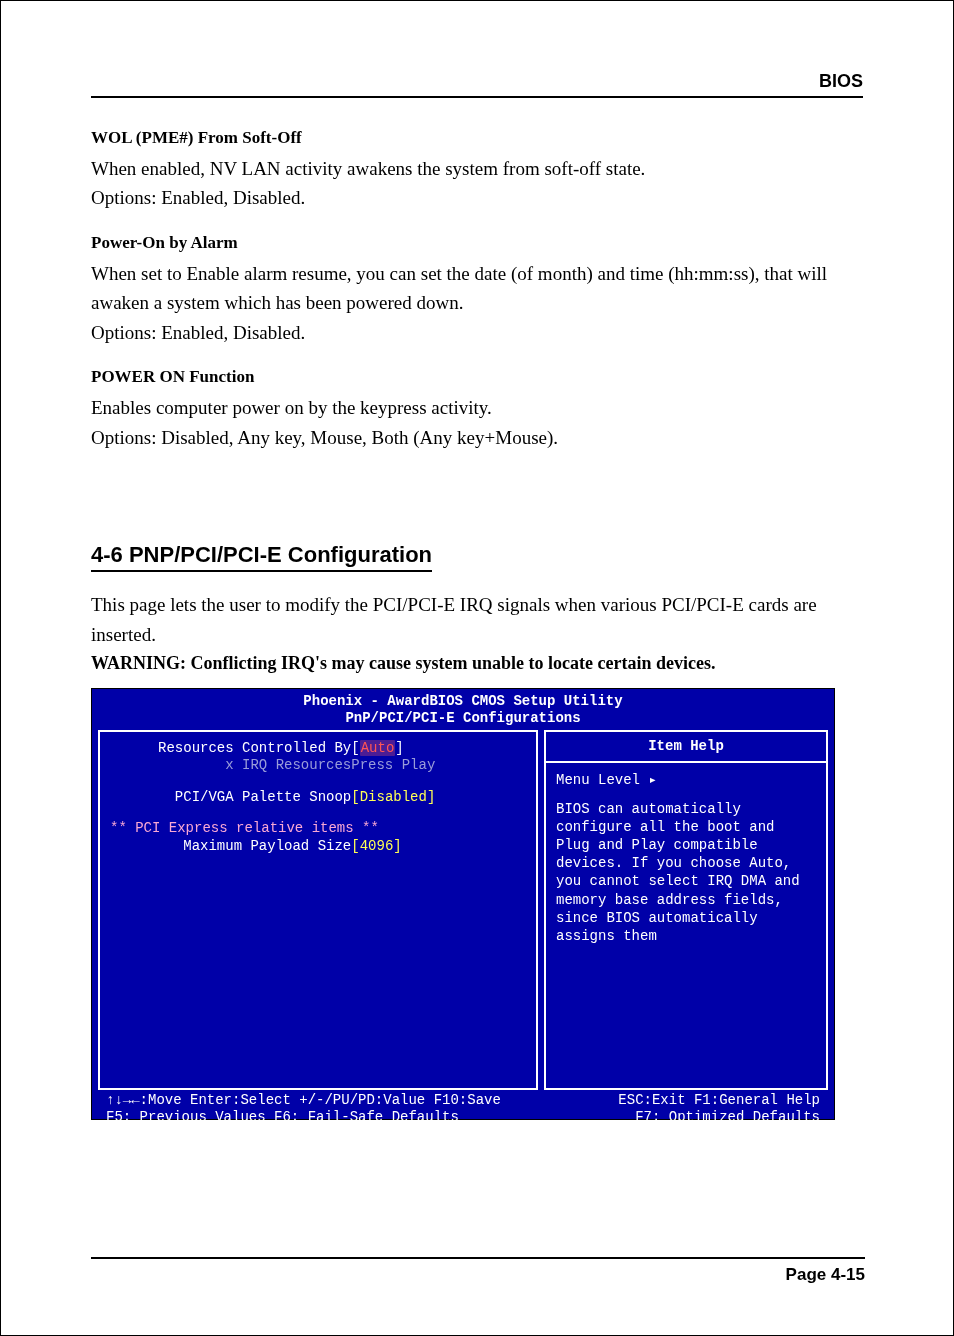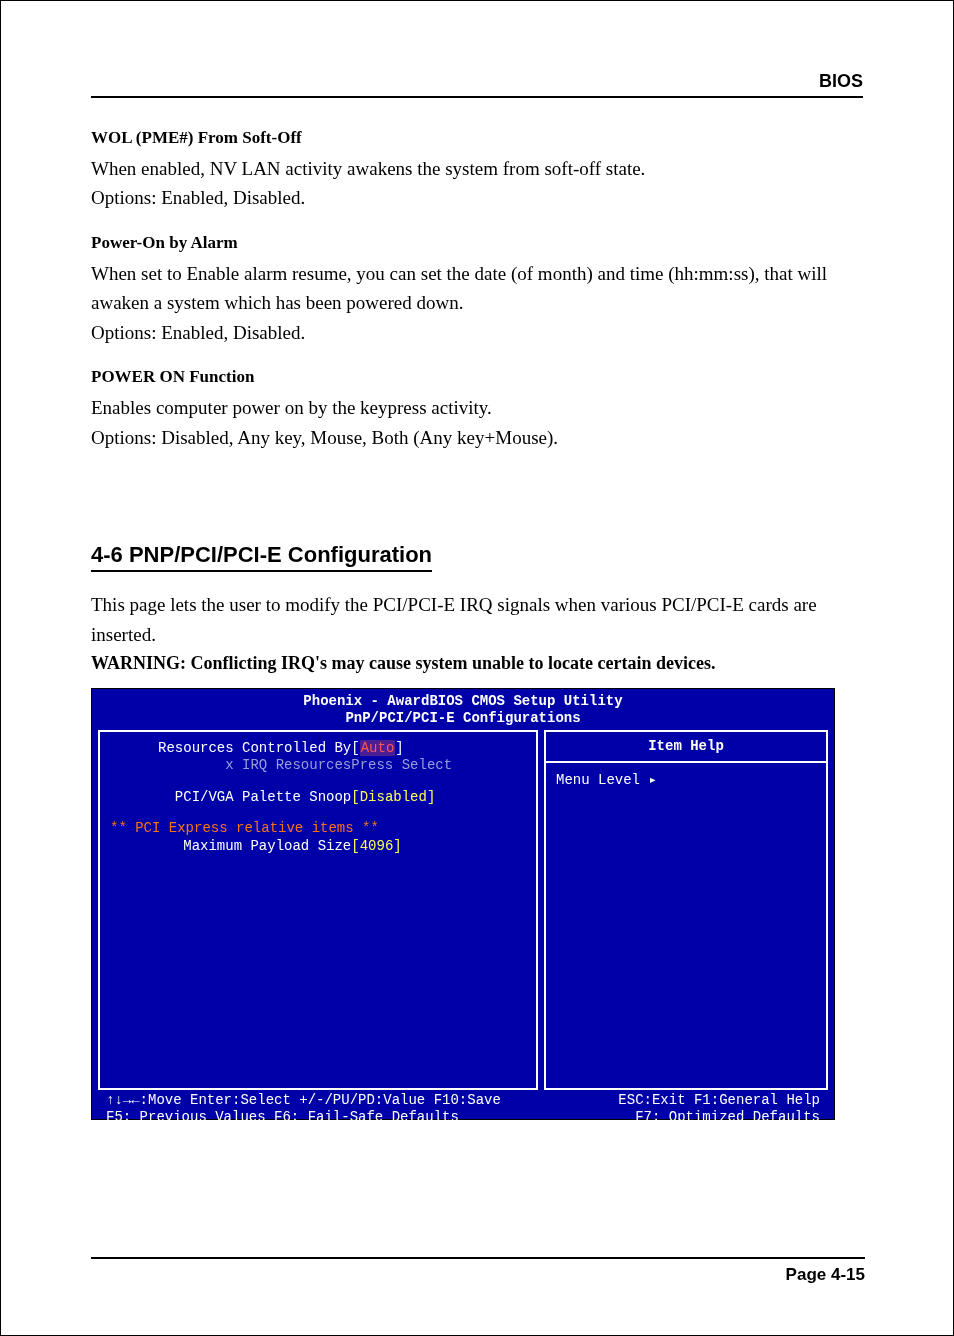--- a/index.html
+++ b/index.html
@@ -89,21 +89,21 @@
     border-bottom: 2px solid #fff;
     margin: -8px -10px 8px -10px;
     padding: 6px 0;
   }
   .row { display: flex; }
   .label { flex: 0 0 58%; white-space: pre; }
   .val { color: #ffff55; }
   .bracket { color: #fff; }
   .sel { color: #ff5555; background: #4c1d95; border-radius: 1px; padding: 0 1px;}
   .gray { color: #999cd9; }
-  .cyan { color: #f97316; }
+  .cyan { color: #f9a8d4; }
   .white { color: #fff; }
   .help-body { color: #fff; font-size: 14px; line-height: 1.3; }
   .bios-footer {
     color: #fff;
     padding: 2px 14px 6px 14px;
     font-size: 14px;
   }
   .foot-row { display: flex; justify-content: space-between; }
   .caption {
     text-align: center;
@@ -162,40 +162,41 @@
       <div>PnP/PCI/PCI-E Configurations</div>
     </div>
     <div class="bios-body">
       <div class="bios-panel bios-left">
         <div class="row">
           <span class="label white">Resources Controlled By</span>
           <span><span class="bracket">[</span><span class="sel">Auto</span><span class="bracket">]</span></span>
         </div>
         <div class="row gray">
           <span class="label">x IRQ Resources</span>
-          <span>Press Select</span>
+          <span>Press Play</span>
         </div>
         <div style="height:14px"></div>
         <div class="row">
           <span class="label white">PCI/VGA Palette Snoop</span>
           <span class="val">[<span>Disabled</span>]</span>
         </div>
         <div style="height:14px"></div>
         <div class="row cyan">
           <span>** PCI Express relative items **</span>
         </div>
         <div class="row">
           <span class="label white">Maximum Payload Size</span>
           <span class="val">[<span>4096</span>]</span>
         </div>
       </div>
       <div class="bios-panel bios-right">
         <div class="right-header">Item Help</div>
         <div class="help-body">Menu Level   ▸</div>
         <div style="height:10px"></div>
+        <div class="help-body">BIOS can automatically configure all the boot and Plug and Play compatible devices. If you choose Auto, you cannot select IRQ DMA and memory base address fields, since BIOS automatically assigns them</div>
       </div>
     </div>
     <div class="bios-footer">
       <div class="foot-row">
         <span>↑↓→←:Move  Enter:Select  +/-/PU/PD:Value  F10:Save</span>
         <span>ESC:Exit  F1:General Help</span>
       </div>
       <div class="foot-row">
         <span>F5: Previous Values    F6: Fail-Safe Defaults</span>
         <span>F7: Optimized Defaults</span>

